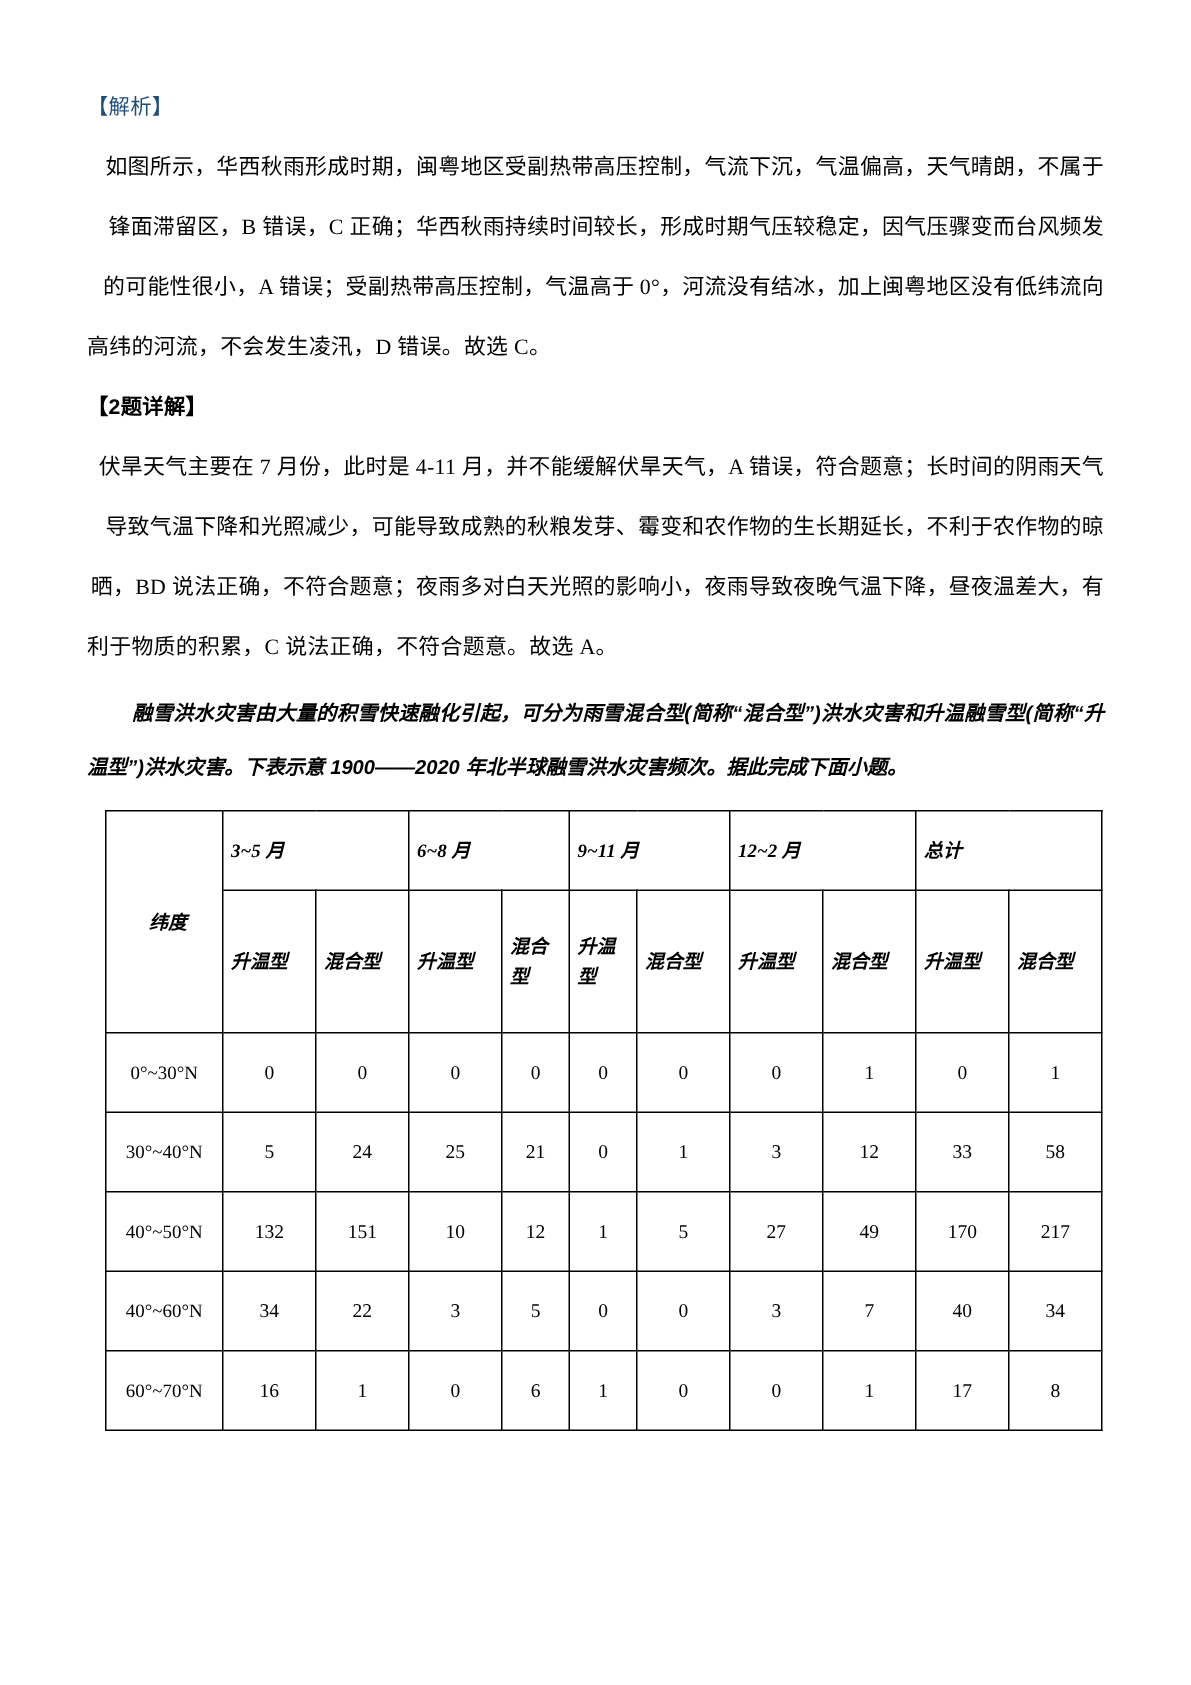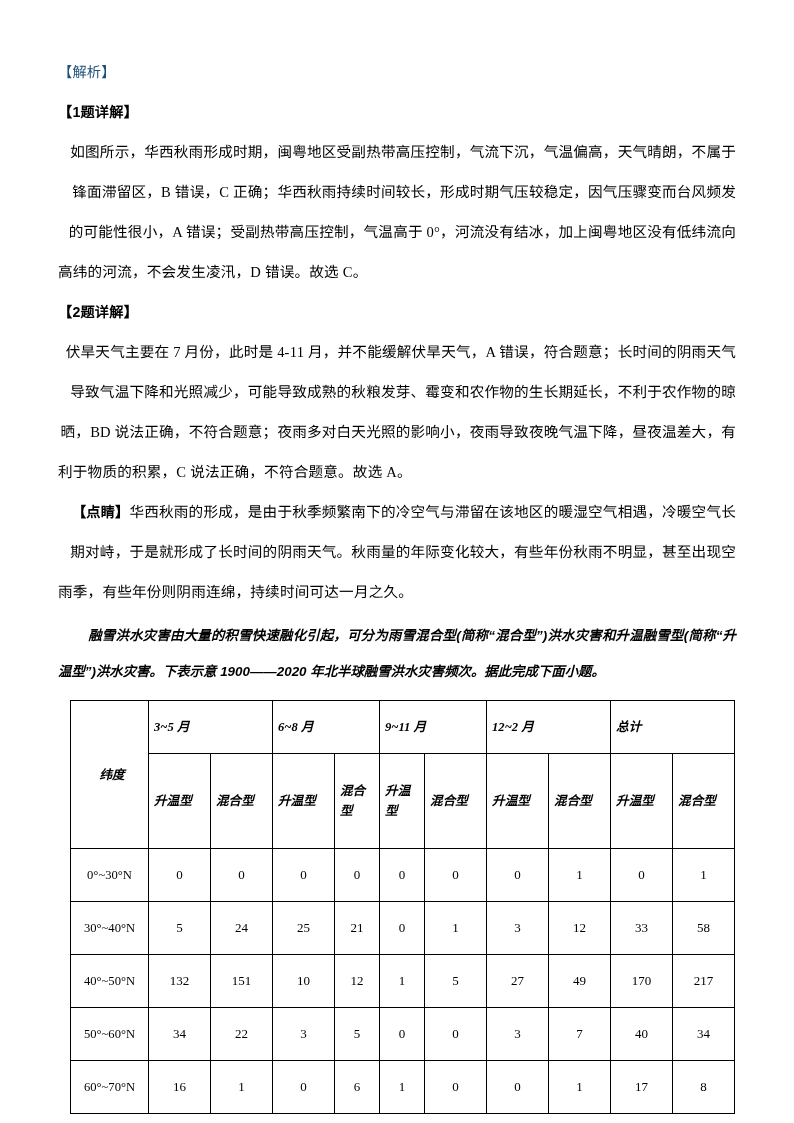--- a/index.html
+++ b/index.html
@@ -138,31 +138,27 @@
 </head>
 <body>
 
 <div class="page">
 
 
   <div class="line">
     <span class="marker">【解析】</span>
   </div>
 
-  <div class="line">
-    <span class="marker-black">【1题详解】</span>
-  </div>
   <div class="line just last">如图所示，华西秋雨形成时期，闽粤地区受副热带高压控制，气流下沉，气温偏高，天气晴朗，不属于锋面滞留区，B 错误，C 正确；华西秋雨持续时间较长，形成时期气压较稳定，因气压骤变而台风频发的可能性很小，A 错误；受副热带高压控制，气温高于 0°，河流没有结冰，加上闽粤地区没有低纬流向高纬的河流，不会发生凌汛，D 错误。故选 C。</div>
 
   <div class="line">
     <span class="marker-black">【2题详解】</span>
   </div>
   <div class="line just last">伏旱天气主要在 7 月份，此时是 4-11 月，并不能缓解伏旱天气，A 错误，符合题意；长时间的阴雨天气导致气温下降和光照减少，可能导致成熟的秋粮发芽、霉变和农作物的生长期延长，不利于农作物的晾晒，BD 说法正确，不符合题意；夜雨多对白天光照的影响小，夜雨导致夜晚气温下降，昼夜温差大，有利于物质的积累，C 说法正确，不符合题意。故选 A。</div>
 
-  <div class="line just last"><span class="marker-black">【点睛】</span><span>华西秋雨的形成，是由于秋季频繁南下的冷空气与滞留在该地区的暖湿空气相遇，冷暖空气长期对峙，于是就形成了长时间的阴雨天气。秋雨量的年际变化较大，有些年份秋雨不明显，甚至出现空雨季，有些年份则阴雨连绵，持续时间可达一月之久。</span></div>
 
   <div class="stem stem-last"><span class="indent"></span><span>融雪洪水灾害由大量的积雪快速融化引起，可分为雨雪混合型(简称“混合型”)洪水灾害和升温融雪型(简称“升温型”)洪水灾害。下表示意 1900——2020 年北半球融雪洪水灾害频次。据此完成下面小题。</span></div>
 
   <div class="tbl-wrap">
     <table class="data">
       <colgroup>
         <col style="width:78px">
         <col style="width:62px">
         <col style="width:62px">
         <col style="width:62px">
@@ -230,21 +226,21 @@
           <td>10</td>
           <td>12</td>
           <td>1</td>
           <td>5</td>
           <td>27</td>
           <td>49</td>
           <td>170</td>
           <td>217</td>
         </tr>
         <tr>
-          <td class="rowhdr">50°~60°N</td>
+          <td class="rowhdr">40°~60°N</td>
           <td>34</td>
           <td>22</td>
           <td>3</td>
           <td>5</td>
           <td>0</td>
           <td>0</td>
           <td>3</td>
           <td>7</td>
           <td>40</td>
           <td>34</td>

